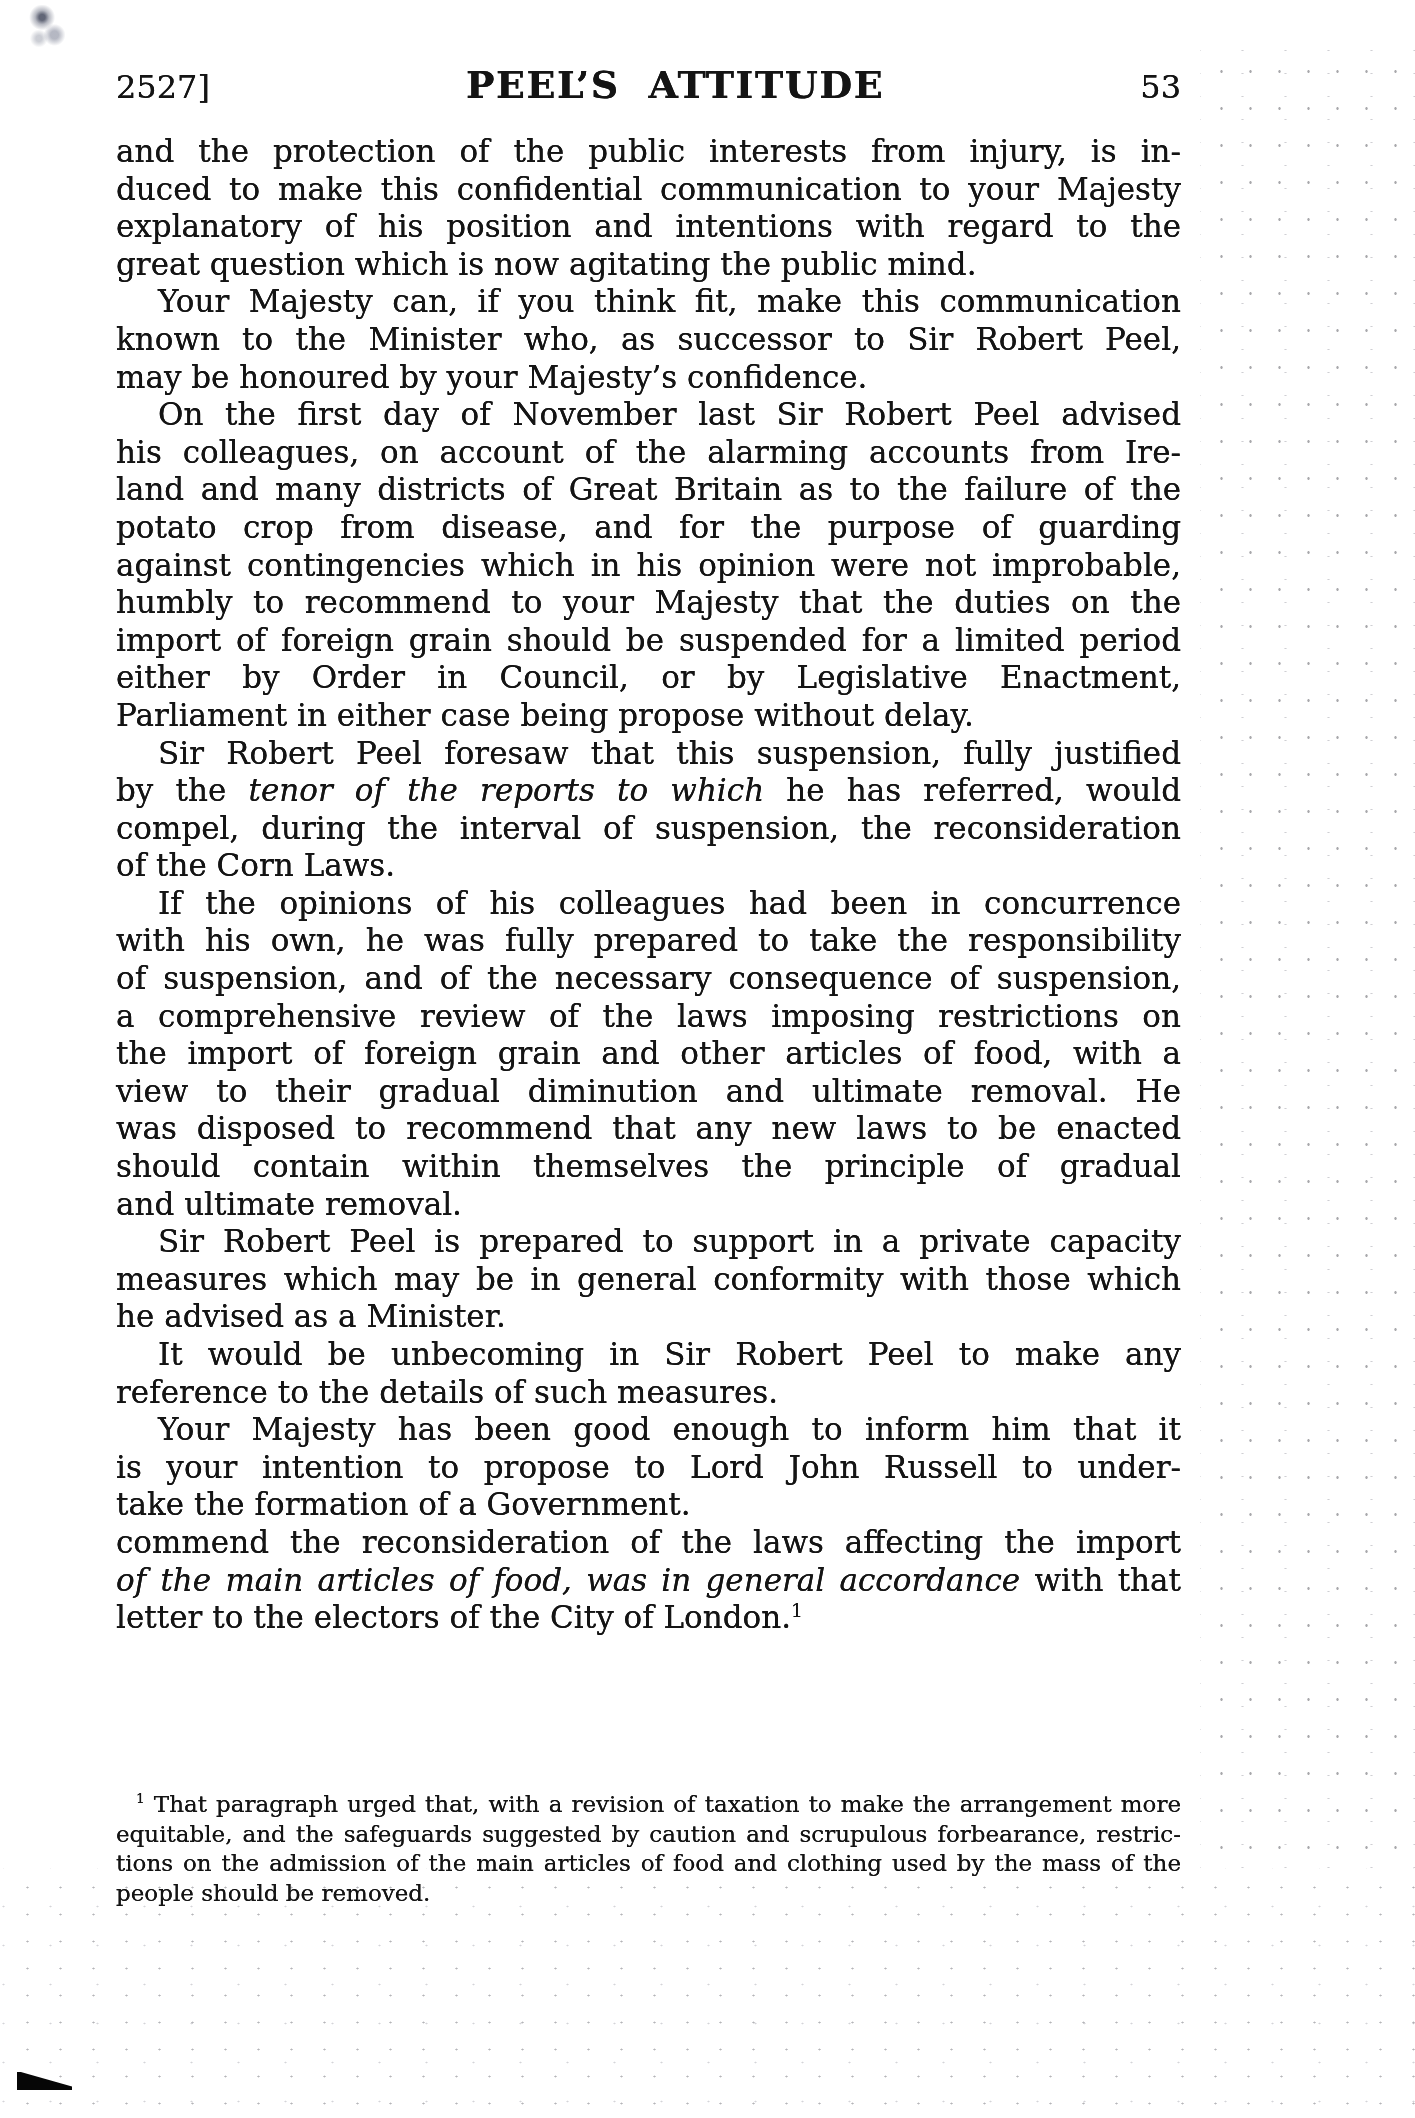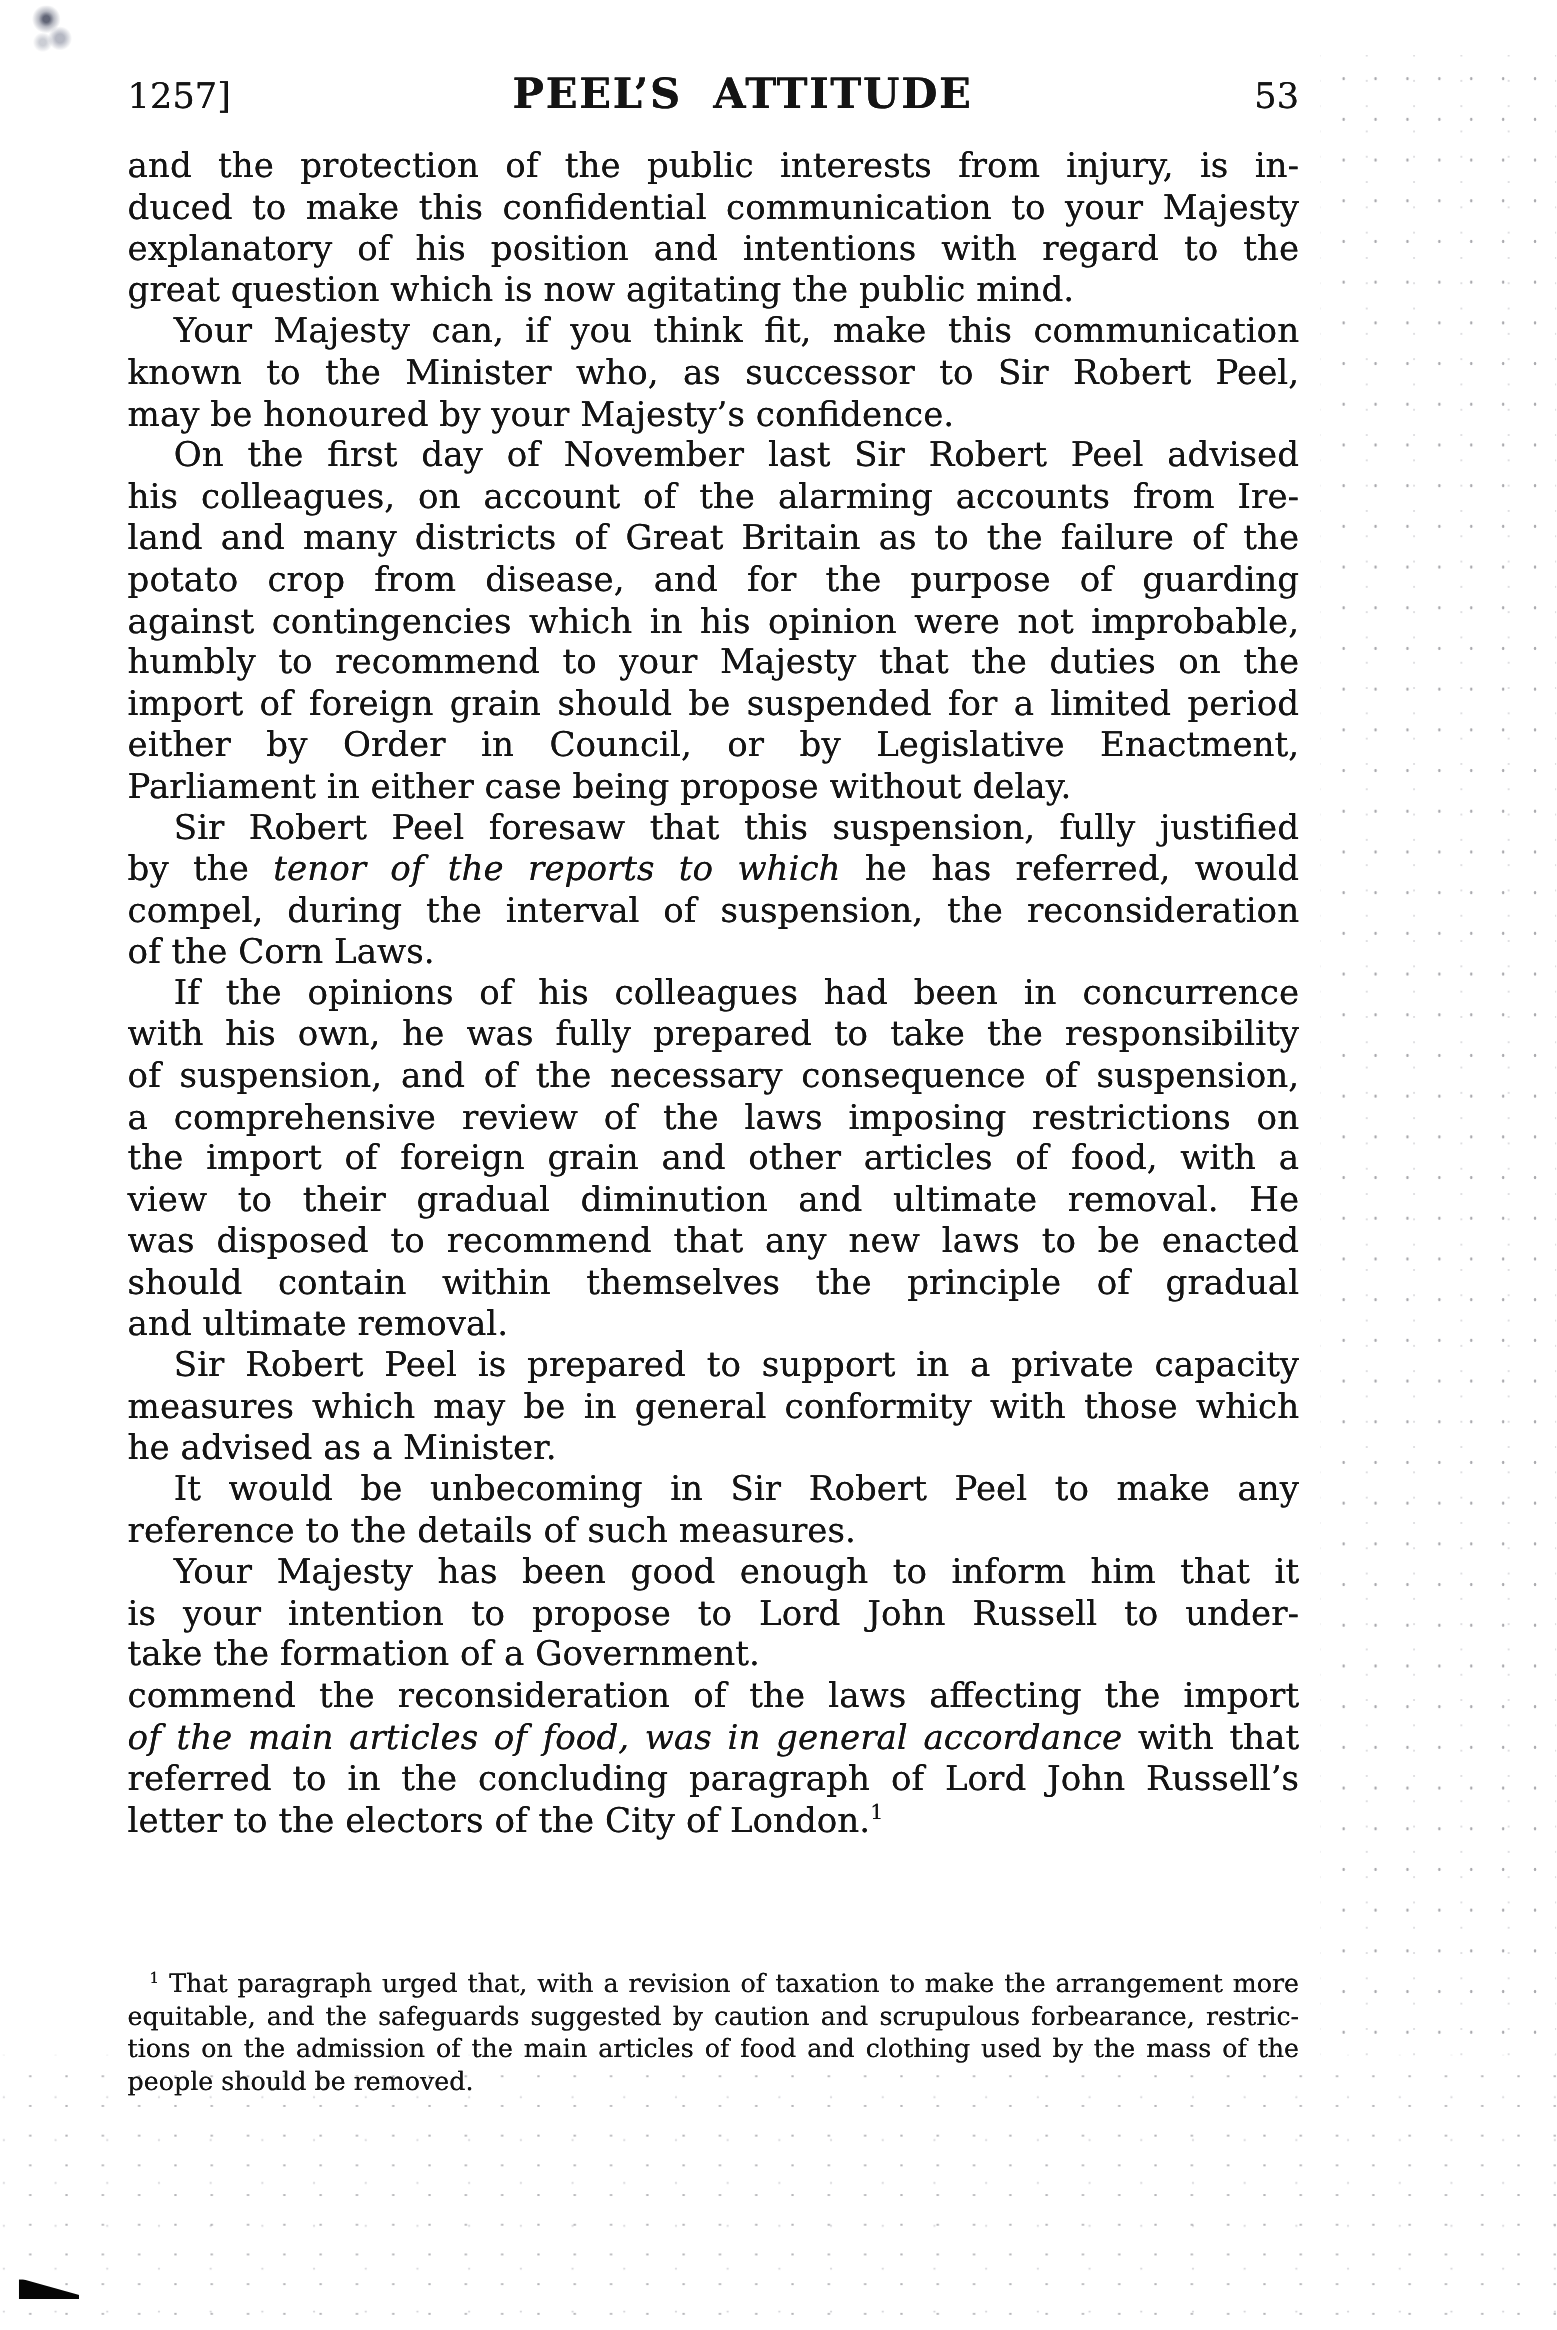--- a/index.html
+++ b/index.html
@@ -77,21 +77,21 @@
     background:#060606;
     clip-path:polygon(0 0, 7% 0, 100% 80%, 100% 100%, 0 100%);
   }
 </style>
 </head>
 <body>
 
 <div class="page">
 
   <div class="running-head">
-    <span class="year-label">1257]</span>
+    <span class="year-label">2527]</span>
     <span class="page-title">PEEL’S ATTITUDE</span>
     <span class="page-number">53</span>
   </div>
 
   <div class="body-text">
       <div class="para">
         <div class="ln">and the protection of the public interests from injury, is in-</div>
         <div class="ln">duced to make this confidential communication to your Majesty</div>
         <div class="ln">explanatory of his position and intentions with regard to the</div>
         <div class="ln last">great question which is now agitating the public mind.</div>
@@ -139,21 +139,20 @@
         <div class="ln last">reference to the details of such measures.</div>
       </div>
       <div class="para">
         <div class="ln indent">Your Majesty has been good enough to inform him that it</div>
         <div class="ln">is your intention to propose to Lord John Russell to under-</div>
         <div class="ln last">take the formation of a Government.</div>
       </div>
       <div class="para">
         <div class="ln">commend the reconsideration of the laws affecting the import</div>
         <div class="ln"><span class="it">of the main articles of food, was in general accordance</span> with that</div>
-        <div class="ln">referred to in the concluding paragraph of Lord John Russell’s</div>
         <div class="ln last">letter to the electors of the City of London.<sup>1</sup></div>
       </div>
     </div>
 
   <div class="footnote-text">
       <div class="ln indent"><sup>1</sup> That paragraph urged that, with a revision of taxation to make the arrangement more</div>
       <div class="ln">equitable, and the safeguards suggested by caution and scrupulous forbearance, restric-</div>
       <div class="ln">tions on the admission of the main articles of food and clothing used by the mass of the</div>
       <div class="ln last">people should be removed.</div>
     </div>

